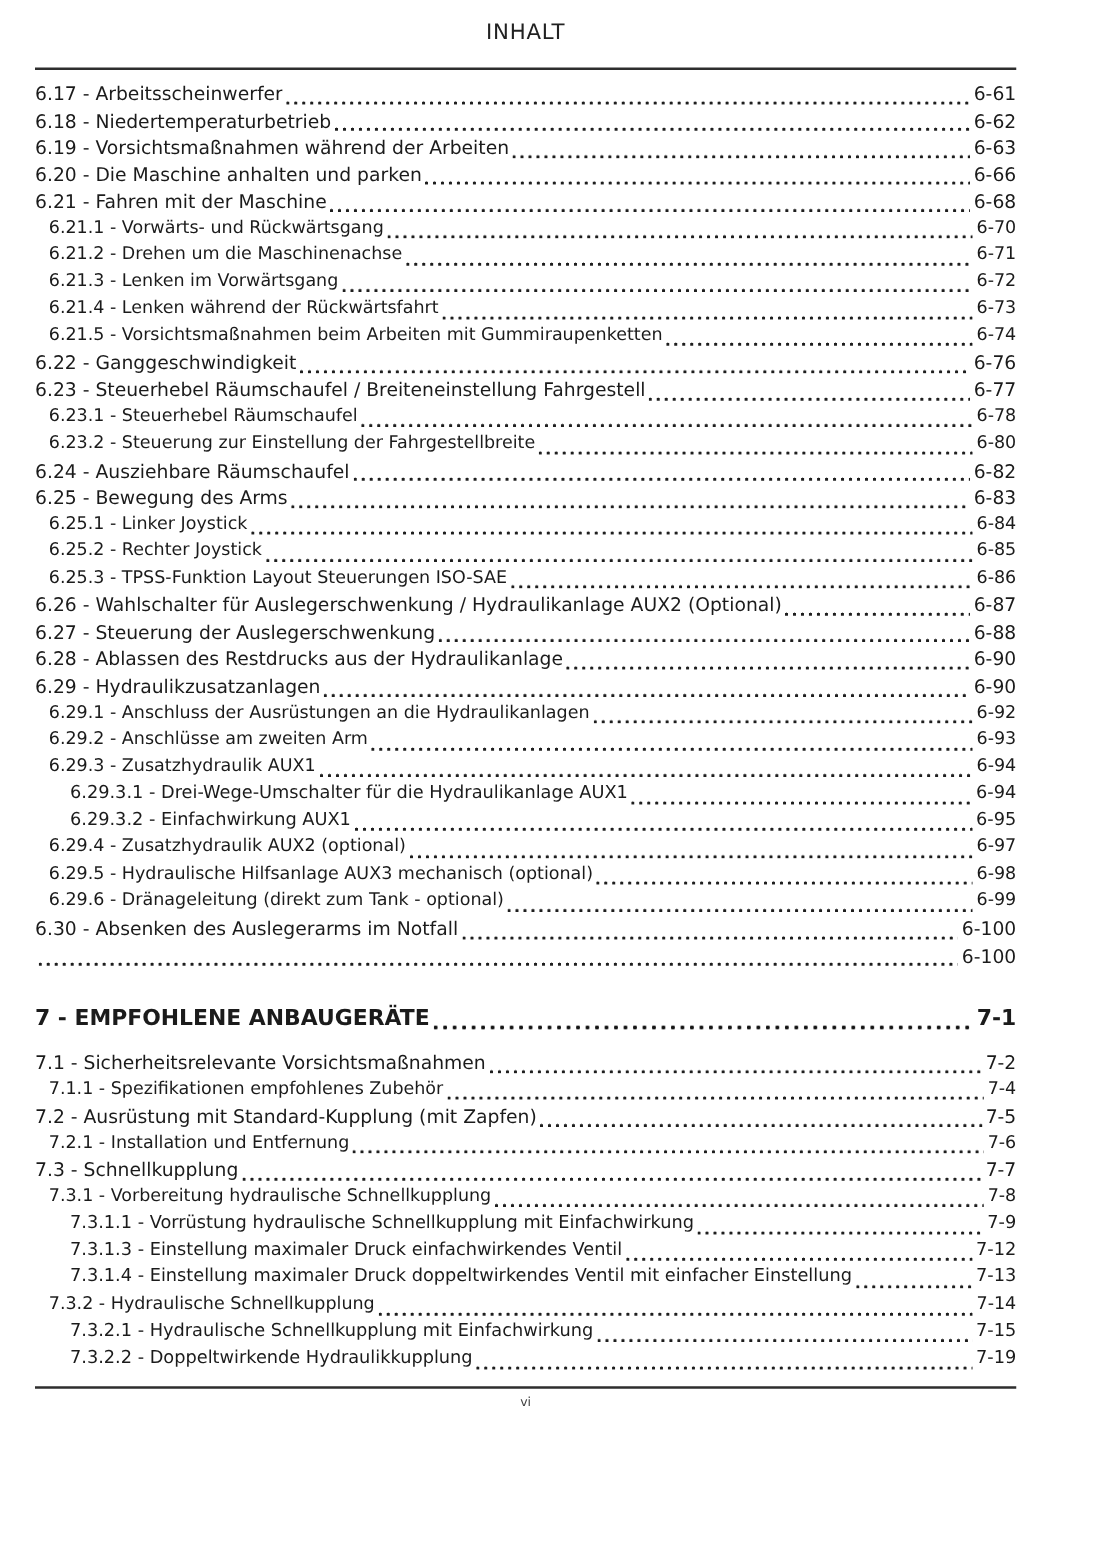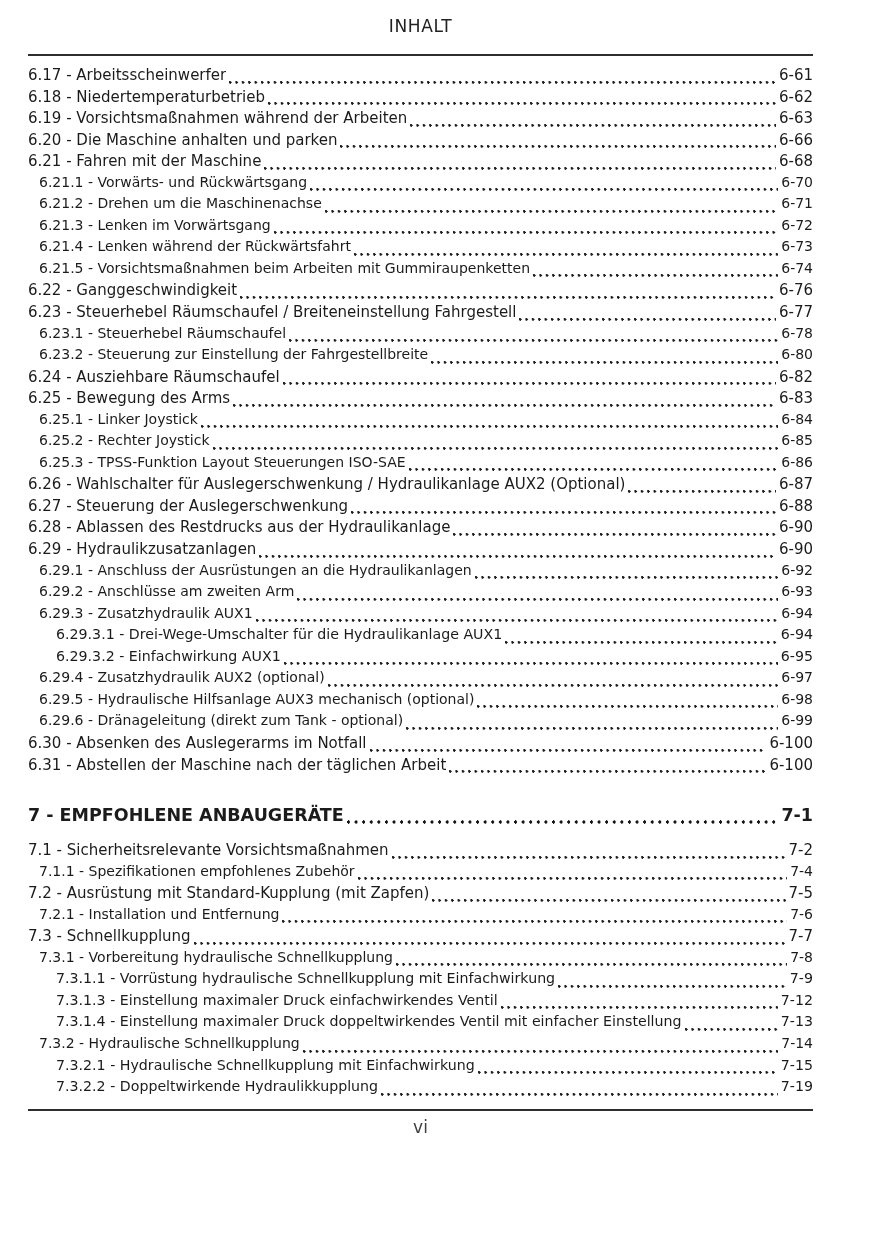--- a/index.html
+++ b/index.html
@@ -36,21 +36,21 @@
   }
   .row.heading {
     font-weight:bold; font-size:17.5px; height:auto; line-height:28px;
     margin:24px 0 12px 0;
   }
   .row.heading .dots {
     height:6px; margin-bottom:4px;
     background-image:radial-gradient(circle at 1.5px 3px, #151515 1.5px, transparent 1.8px);
     background-size:7.6px 6px;
   }
-  .footer { text-align:center; font-size:17px; padding-top:2px; color:#404040; }
+  .footer { text-align:center; font-size:10px; padding-top:2px; color:#404040; }
 </style>
 </head>
 <body>
 
 <div class="page">
   <div class="title">INHALT</div>
   <div class="rule top"></div>
   <div id="toc">
       <div class="row lvl1">
         <span class="t">6.17 - Arbeitsscheinwerfer</span>
@@ -206,21 +206,20 @@
         <span class="t">6.29.6 - Dränageleitung (direkt zum Tank - optional)</span>
         <span class="dots"></span>
         <span class="pg">6-99</span>
       </div>
       <div class="row lvl1">
         <span class="t">6.30 - Absenken des Auslegerarms im Notfall</span>
         <span class="dots"></span>
         <span class="pg">6-100</span>
       </div>
       <div class="row lvl1">
-        <span class="t">6.31 - Abstellen der Maschine nach der täglichen Arbeit</span>
         <span class="dots"></span>
         <span class="pg">6-100</span>
       </div>
       <div class="row heading">
         <span class="t">7 - EMPFOHLENE ANBAUGERÄTE</span>
         <span class="dots"></span>
         <span class="pg">7-1</span>
       </div>
       <div class="row lvl1">
         <span class="t">7.1 - Sicherheitsrelevante Vorsichtsmaßnahmen</span>

